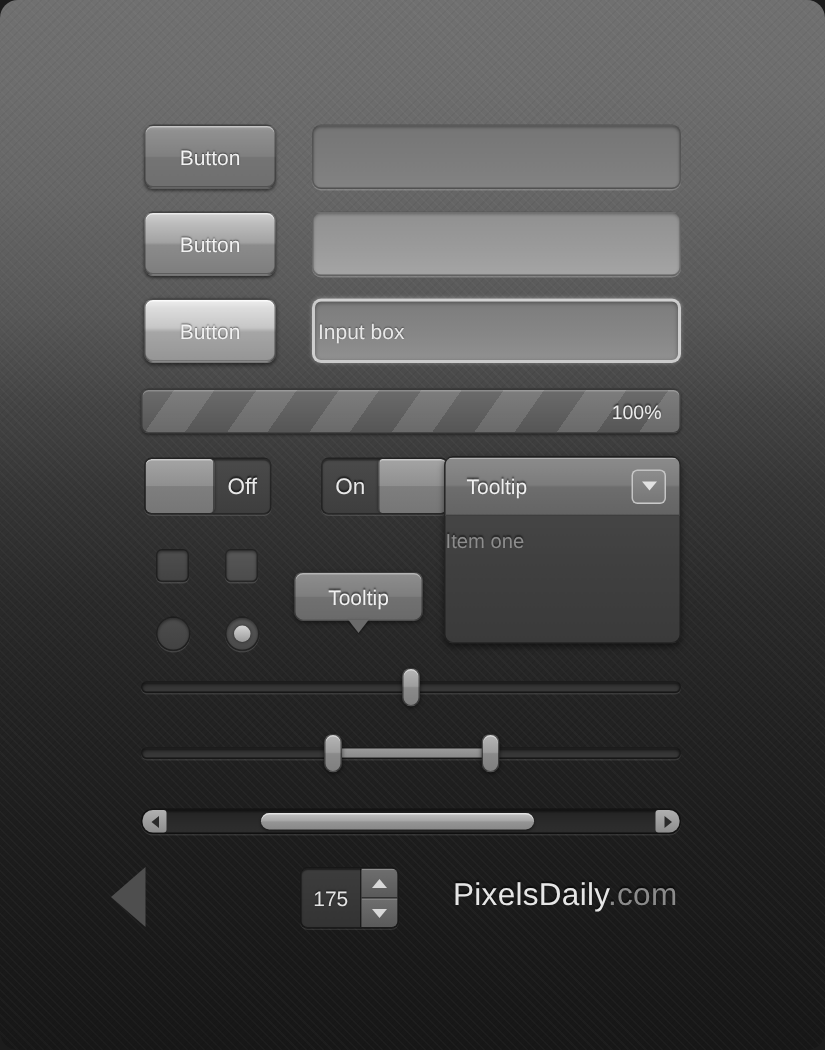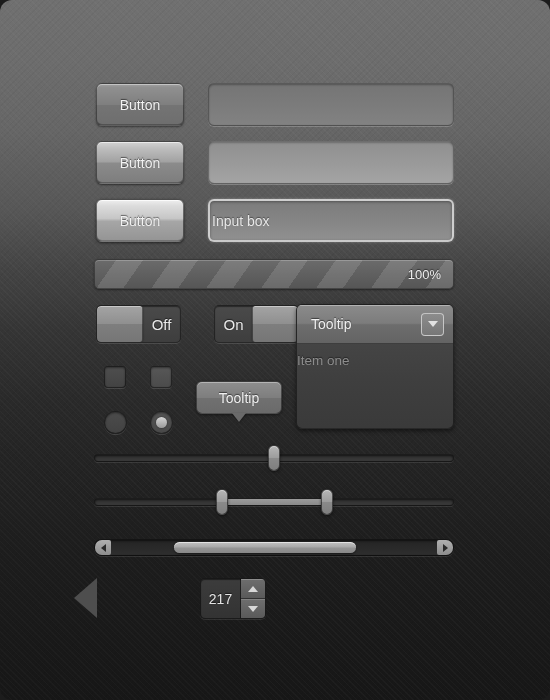--- a/index.html
+++ b/index.html
@@ -626,25 +626,28 @@
     </div>
     <div class="sb-thumb"></div>
     <div class="sb-btn sb-btn-right">
       <span class="tri-right"></span>
     </div>
   </div>
 
   <div class="tag-point"></div>
 
   <div class="stepper">
-    <div class="stepper-value">217</div>
+    <div class="stepper-value">175</div>
     <div class="stepper-arrows">
       <div class="step-btn step-up">
         <span class="tri-up"></span>
       </div>
       <div class="step-btn step-down">
         <span class="tri-dn"></span>
       </div>
     </div>
   </div>
 
+  <div class="brand">
+    <span class="brand-main">PixelsDaily</span><span class="brand-tld">.com</span>
+  </div>
 
 </div>
 
 </body></html>

